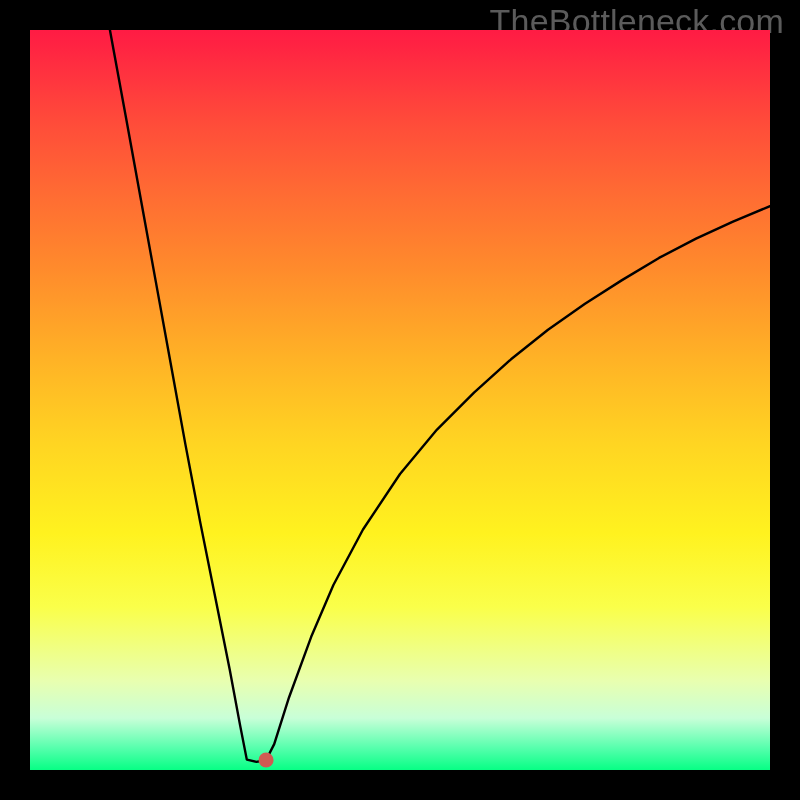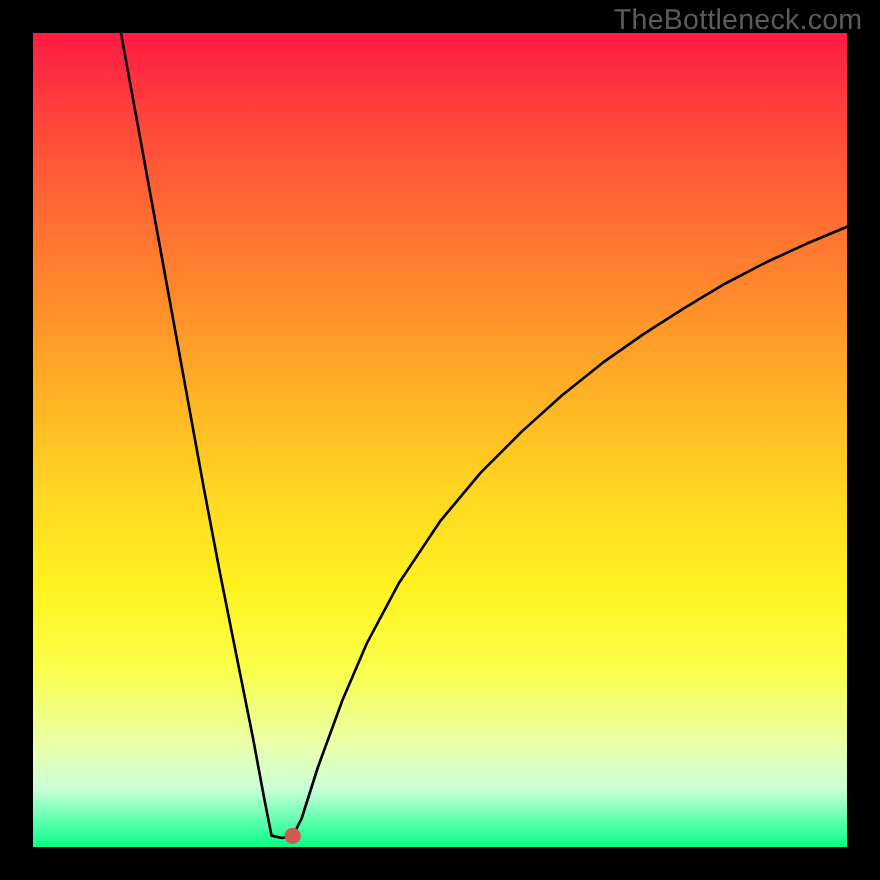--- a/index.html
+++ b/index.html
@@ -8,21 +8,21 @@
     position: relative;
     width: 800px;
     height: 800px;
     background: #000;
   }
   .watermark {
     position: absolute;
     top: 2px;
     right: 16px;
     font-family: Arial, Helvetica, sans-serif;
-    font-size: 26px;
+    font-size: 34px;
     color: #5b5b5b;
     letter-spacing: 0.2px;
   }
   .plot {
     position: absolute;
     left: 30px;
     top: 30px;
     width: 740px;
     height: 740px;
     background: linear-gradient(to bottom,

